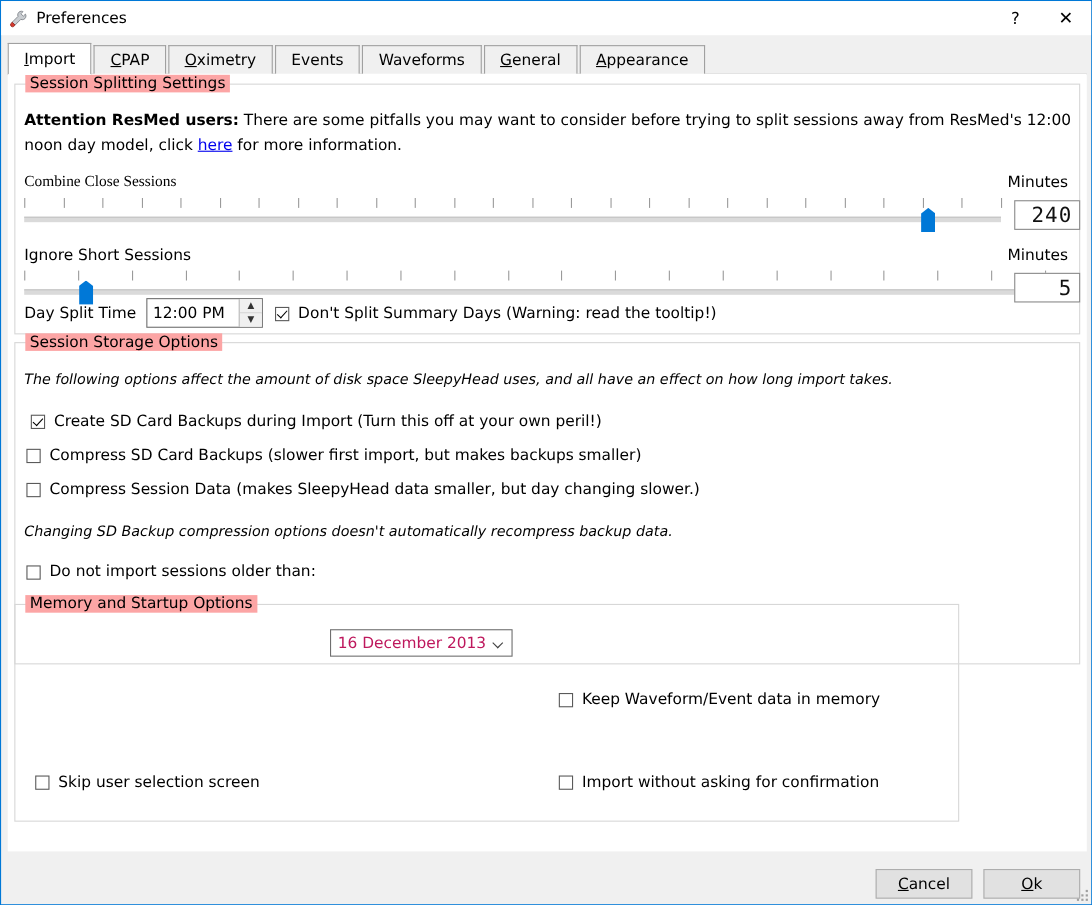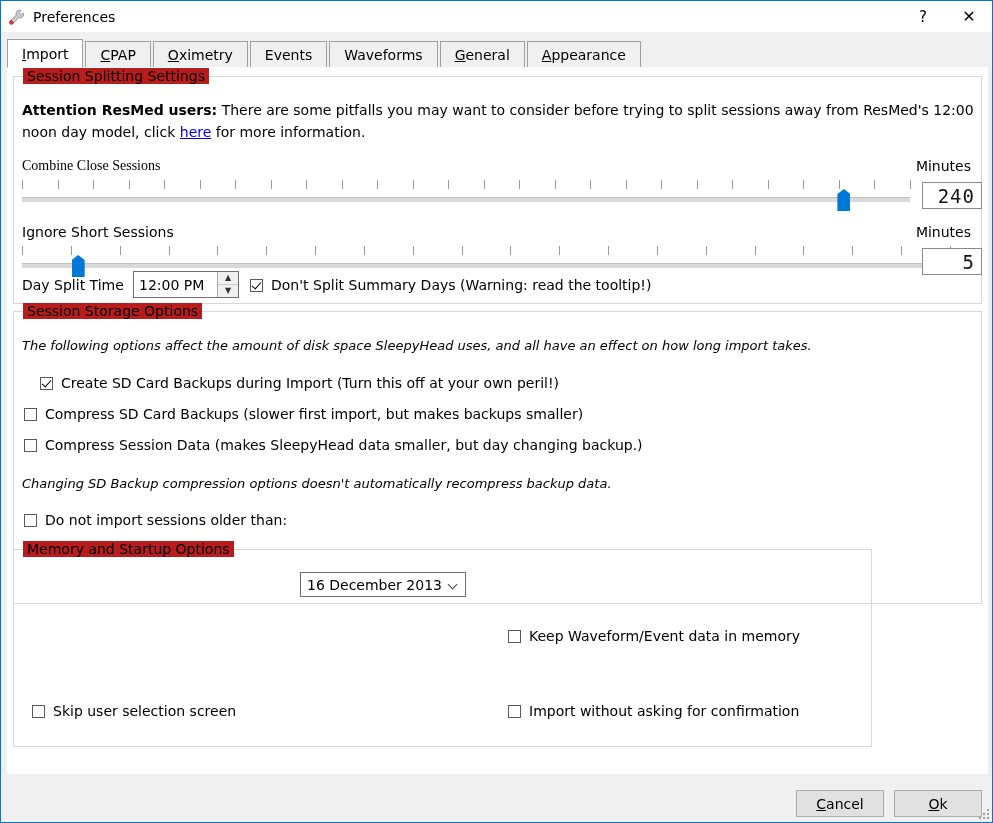--- a/index.html
+++ b/index.html
@@ -115,21 +115,21 @@
   .group {
     position: absolute;
     box-sizing: border-box;
     border: 1px solid #d7d7d7;
     background: transparent;
   }
   .group > .group-title {
     position: absolute;
     top: -9px;
     left: 9px;
-    background: #b91c1c;
+    background: #fca5a5;
     padding: 0 4px;
     font-size: 14px;
     color: #000;
     white-space: nowrap;
   }
 
   #grp-splitting { left: 6px; top: 9px; width: 969px; height: 228px; }
   #grp-storage   { left: 6px; top: 244px; width: 969px; height: 293px; }
   #grp-memory    { left: 6px; top: 482px; width: 859px; height: 198px; }
 
@@ -303,21 +303,21 @@
     position: absolute;
     left: 293px; top: 505px;
     width: 166px; height: 25px;
     box-sizing: border-box;
     border: 1px solid #6f6f6f;
     background: #ffffff;
     display: flex;
     align-items: center;
     padding-left: 6px;
     font-size: 14px;
-    color: #000000;
+    color: #be185d;
   }
   #datecombo .arrow {
     margin-left: auto;
     margin-right: 7px;
     width: 9px; height: 9px;
     position: relative;
   }
   #datecombo .arrow::after {
     content: "";
     position: absolute;
@@ -502,31 +502,31 @@
         <span class="box checked"></span>
         <span>Don't Split Summary Days (Warning: read the tooltip!)</span>
       </label>
     </div>
 
     <div class="group" id="grp-storage">
       <span class="group-title">Session Storage Options</span>
 
       <span class="note" style="left:8px; top:26px;">The following options affect the amount of disk space SleepyHead uses, and all have an effect on how long import takes.</span>
 
-      <label class="cb" style="left:26px; top:63px;justify-content:space-between;">
+      <label class="cb" style="left:14px; top:63px;justify-content:space-between;">
         <span class="box checked"></span>
         <span>Create SD Card Backups during Import (Turn this off at your own peril!)</span>
       </label>
       <label class="cb" style="left:10px; top:94px;">
         <span class="box"></span>
         <span>Compress SD Card Backups (slower first import, but makes backups smaller)</span>
       </label>
       <label class="cb" style="left:10px; top:125px;">
         <span class="box"></span>
-        <span>Compress Session Data (makes SleepyHead data smaller, but day changing backup.)</span>
+        <span>Compress Session Data (makes SleepyHead data smaller, but day changing slower.)</span>
       </label>
 
       <span class="note" style="left:8px; top:164px;">Changing SD Backup compression options doesn't automatically recompress backup data.</span>
 
       <label class="cb" style="left:10px; top:200px;">
         <span class="box"></span>
         <span>Do not import sessions older than:</span>
       </label>
     </div>
 

